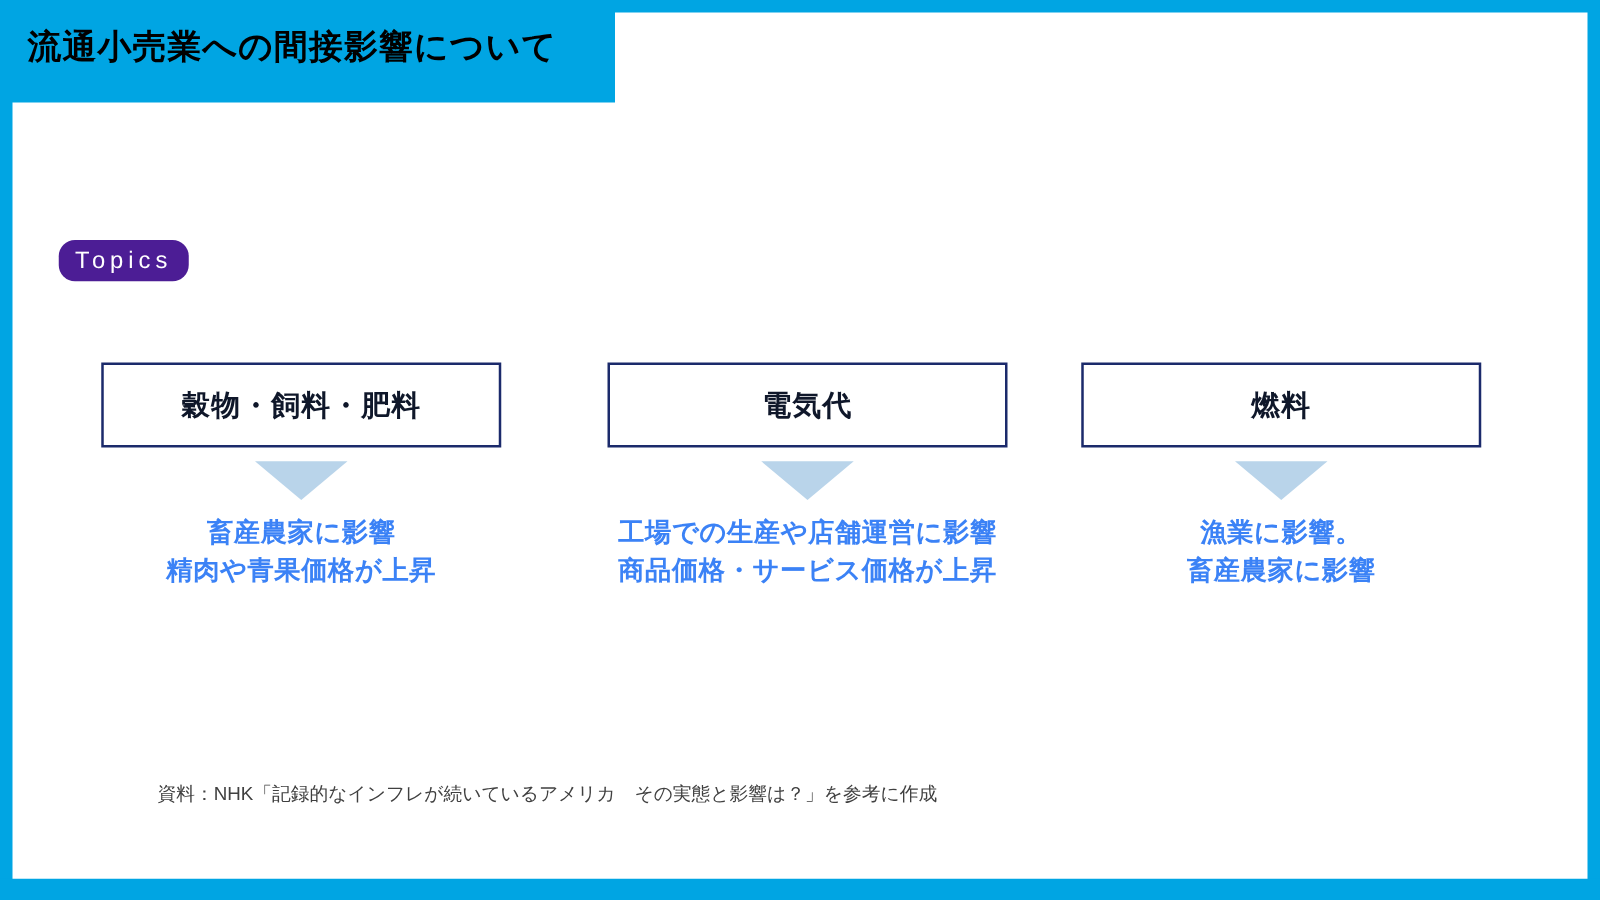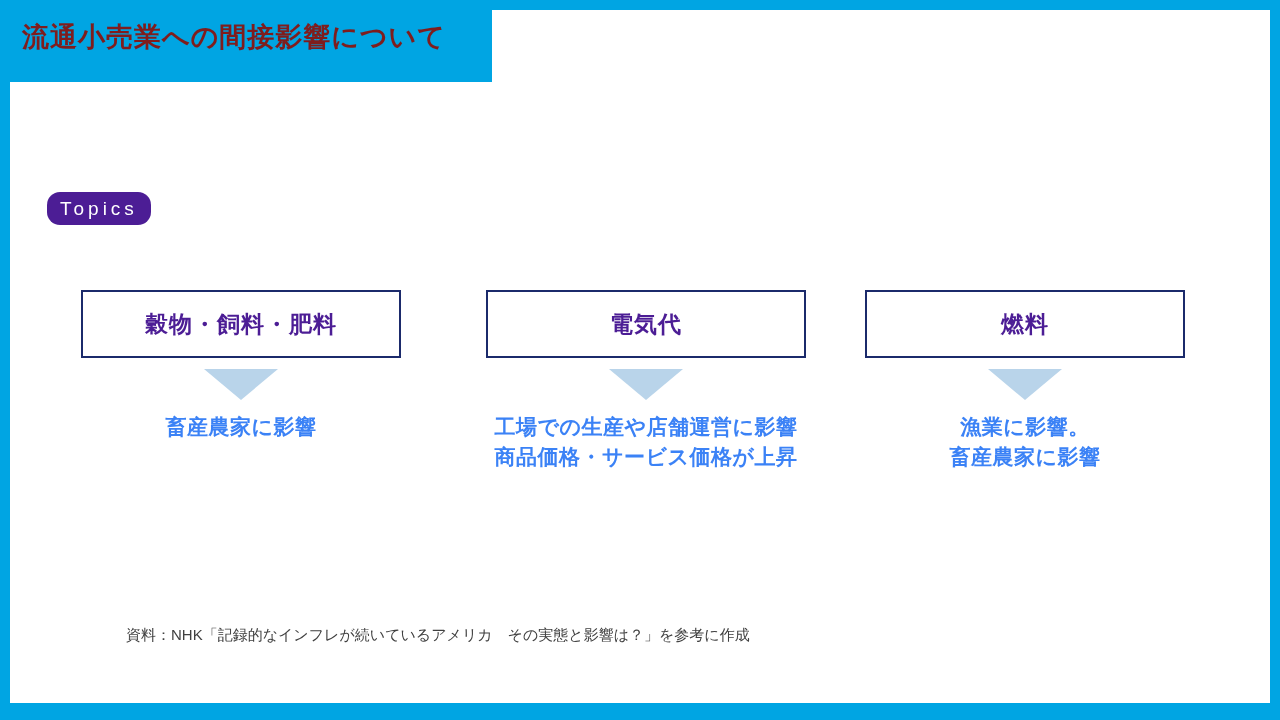--- a/index.html
+++ b/index.html
@@ -52,21 +52,21 @@
     width: 492px; height: 82px;
     background: #00a5e3;
     box-sizing: border-box;
   }
   .title-text {
     position: absolute;
     left: 22px;
     top: 19px;
     font-size: 27px;
     font-weight: bold;
-    color: #7f1d1d;
+    color: #000000;
     letter-spacing: 1px;
     white-space: nowrap;
   }
 
   
   .topics-badge {
     position: absolute;
     left: 47px;
     top: 192px;
     height: 33px;
@@ -101,21 +101,21 @@
     border: 2px solid #1b2a6b;
     background: #ffffff;
     display: flex;
     align-items: center;
     justify-content: center;
     box-sizing: border-box;
   }
   .cat-label {
     font-size: 23px;
     font-weight: bold;
-    color: #4c1d95;
+    color: #0f172a;
     letter-spacing: 1px;
     white-space: nowrap;
   }
 
   .arrow-wrap {
     height: 52px;
     display: flex;
     align-items: center;
     justify-content: center;
   }
@@ -169,20 +169,21 @@
 
     <div class="column col-0">
       <div class="cat-box">
         <span class="cat-label">穀物・飼料・肥料</span>
       </div>
       <div class="arrow-wrap">
         <div class="arrow-down"></div>
       </div>
       <div class="impact-text">
         <span class="impact-line">畜産農家に影響</span>
+        <span class="impact-line">精肉や青果価格が上昇</span>
       </div>
     </div>
 
     <div class="column col-1">
       <div class="cat-box">
         <span class="cat-label">電気代</span>
       </div>
       <div class="arrow-wrap">
         <div class="arrow-down"></div>
       </div>

